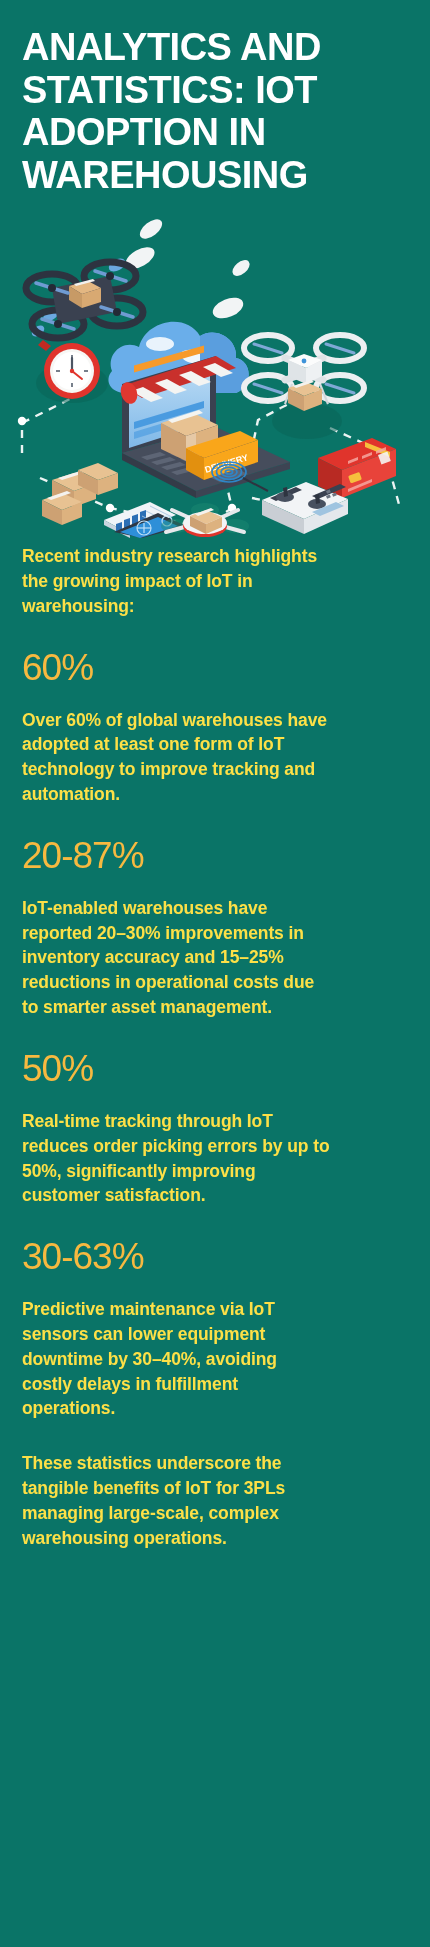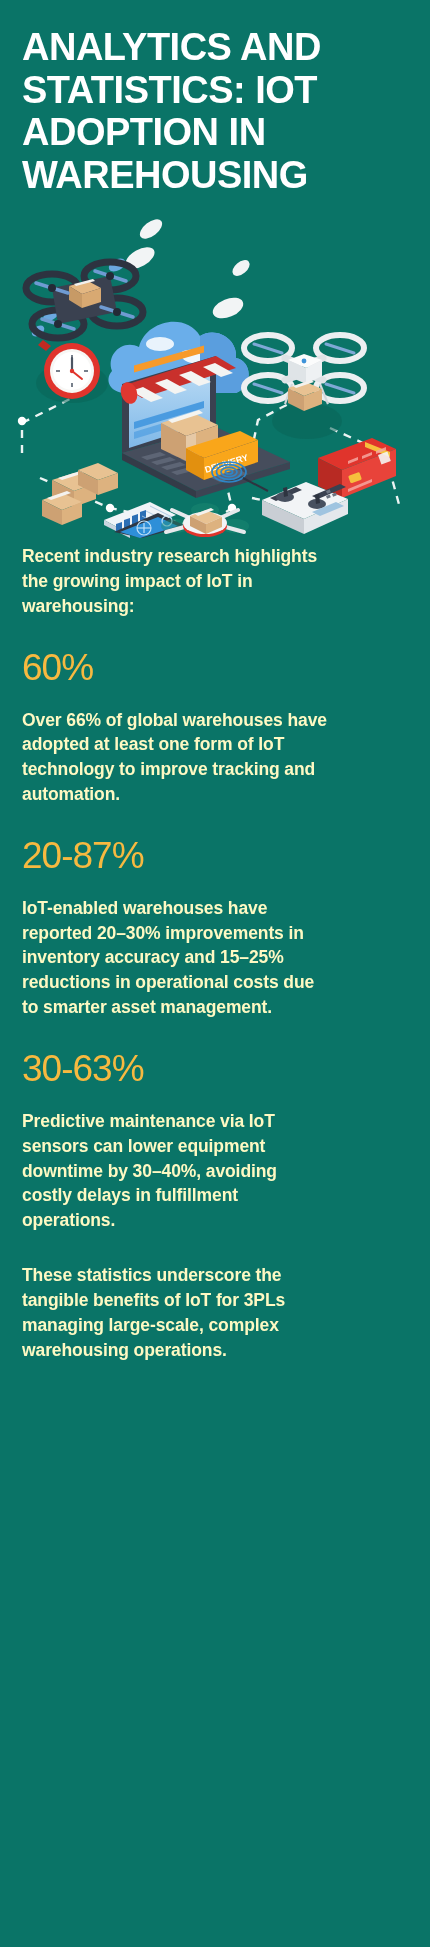--- a/index.html
+++ b/index.html
@@ -43,21 +43,21 @@
     margin-top: 12px;
     overflow: hidden;
   }
   .illustration svg { display: block; }
 
   
   .content {
     padding: 6px 22px 0 22px;
   }
   .para {
-    color: #fef9c3;
+    color: #fde047;
     font-size: 17.5px;
     line-height: 1.42;
     font-weight: 700;
     margin: 0;
     letter-spacing: -0.1px;
   }
   .intro { margin-bottom: 30px; }
   .stat-block { margin-bottom: 30px; }
   .stat-number {
     color: #f7b940;
@@ -374,28 +374,32 @@
       </g>
     </svg>
   </div>
 
   <div class="content">
 
     <p class="para intro">Recent industry research highlights the growing impact of IoT in warehousing:</p>
 
     <div class="stat-block">
       <div class="stat-number">60%</div>
-      <p class="para">Over 66% of global warehouses have adopted at least one form of IoT technology to improve tracking and automation.</p>
+      <p class="para">Over 60% of global warehouses have adopted at least one form of IoT technology to improve tracking and automation.</p>
     </div>
 
     <div class="stat-block">
       <div class="stat-number">20-87%</div>
       <p class="para">IoT-enabled warehouses have reported 20–30% improvements in inventory accuracy and 15–25% reductions in operational costs due to smarter asset management.</p>
     </div>
 
+    <div class="stat-block">
+      <div class="stat-number">50%</div>
+      <p class="para">Real-time tracking through IoT reduces order picking errors by up to 50%, significantly improving customer satisfaction.</p>
+    </div>
 
     <div class="stat-block">
       <div class="stat-number">30-63%</div>
       <p class="para">Predictive maintenance via IoT sensors can lower equipment downtime by 30–40%, avoiding costly delays in fulfillment operations.</p>
     </div>
 
     <p class="para closing">These statistics underscore the tangible benefits of IoT for 3PLs managing large-scale, complex warehousing operations.</p>
   </div>
 
 </div>

